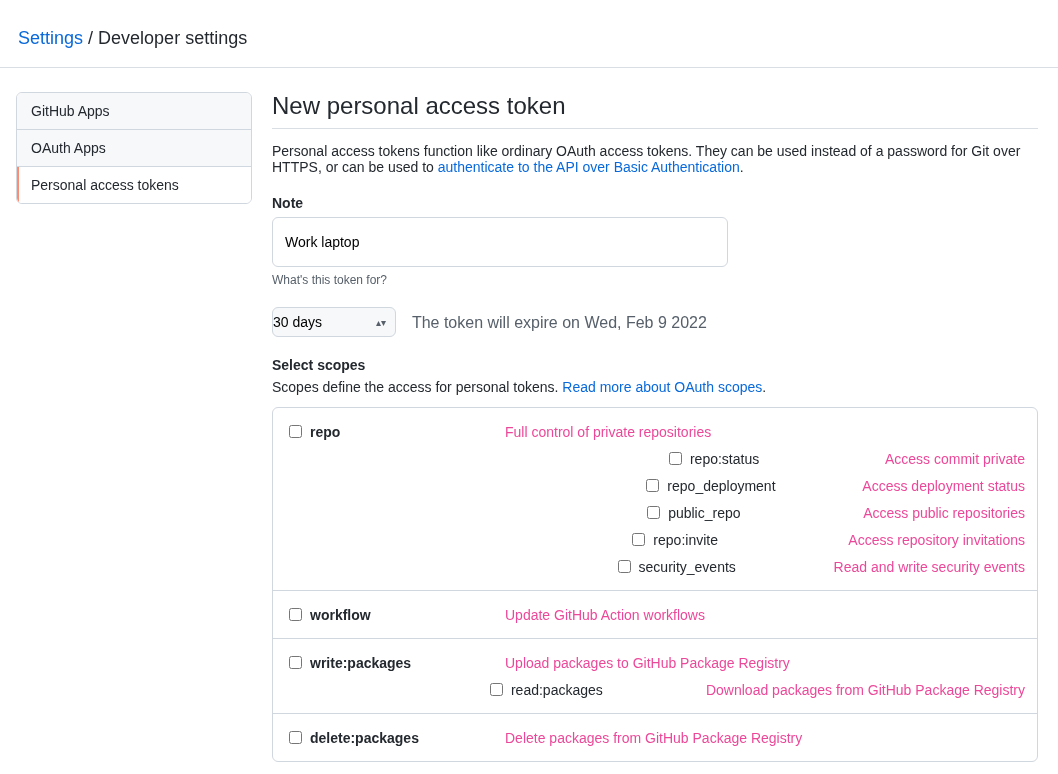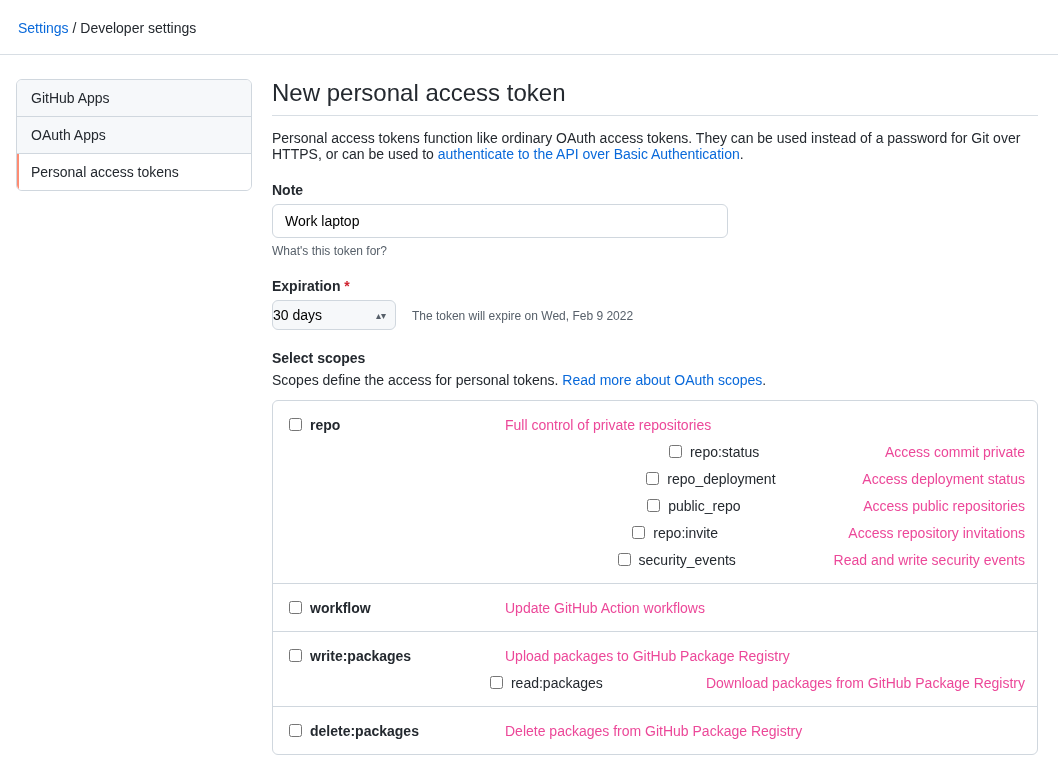--- a/index.html
+++ b/index.html
@@ -4,23 +4,23 @@
 <style>
   * { box-sizing: border-box; }
   body {
     font-family: -apple-system, BlinkMacSystemFont, "Segoe UI", Helvetica, Arial, sans-serif;
     font-size: 14px;
     color: #24292f;
     margin: 0;
     background: #fff;
   }
   .breadcrumb {
-    padding: 20px 18px 18px;
+    padding: 28px 18px 18px;
     border-bottom: 1px solid #d8dee4;
-    font-size: 14px;
+    font-size: 18px;
     color: #24292f;
   }
   .breadcrumb a {
     color: #0969da;
     text-decoration: none;
   }
   .container {
     display: flex;
     padding: 24px 16px;
   }
@@ -68,21 +68,21 @@
   }
   .intro a { color: #0969da; text-decoration: none; }
   .label {
     font-weight: 600;
     margin-bottom: 6px;
     display: block;
   }
   .label .req { color: #cf222e; }
   .input-text {
     width: 456px;
-    padding: 8px 12px;
+    padding: 16px 12px;
     border: 1px solid #d0d7de;
     border-radius: 6px;
     font-size: 14px;
     background: #fff;
   }
   .hint {
     font-size: 12px;
     color: #57606a;
     margin-top: 6px;
   }
@@ -105,21 +105,21 @@
     right: 10px;
     top: 50%;
     transform: translateY(-50%);
     pointer-events: none;
     font-size: 10px;
     color: #57606a;
   }
   .expire-note {
     display: inline-block;
     margin-left: 12px;
-    font-size: 12px;
+    font-size: 16px;
     color: #57606a;
     vertical-align: middle;
   }
   .scopes-desc { margin-top: 6px; }
   .scopes-desc a { color: #0969da; text-decoration: none; }
   .scopes-box {
     border: 1px solid #d0d7de;
     border-radius: 6px;
     margin-top: 12px;
   }
@@ -169,24 +169,20 @@
       <span>Personal access tokens function like ordinary OAuth access tokens. They can be used instead of a password for Git over HTTPS, or can be used to </span><a href="#">authenticate to the API over Basic Authentication</a><span>.</span>
     </p>
 
     <div class="section">
       <label class="label">Note</label>
       <input type="text" class="input-text" value="Work laptop" style="">
       <div class="hint">What's this token for?</div>
     </div>
 
     <div class="section">
-      <label class="label">
-        <span>Expiration</span>
-        <span class="req">*</span>
-      </label>
       <div class="select-wrap">
         <select class="select">
           <option>30 days</option>
         </select>
         <span class="caret">▴▾</span>
       </div>
       <span class="expire-note">The token will expire on Wed, Feb 9 2022</span>
     </div>
 
     <div class="section">

